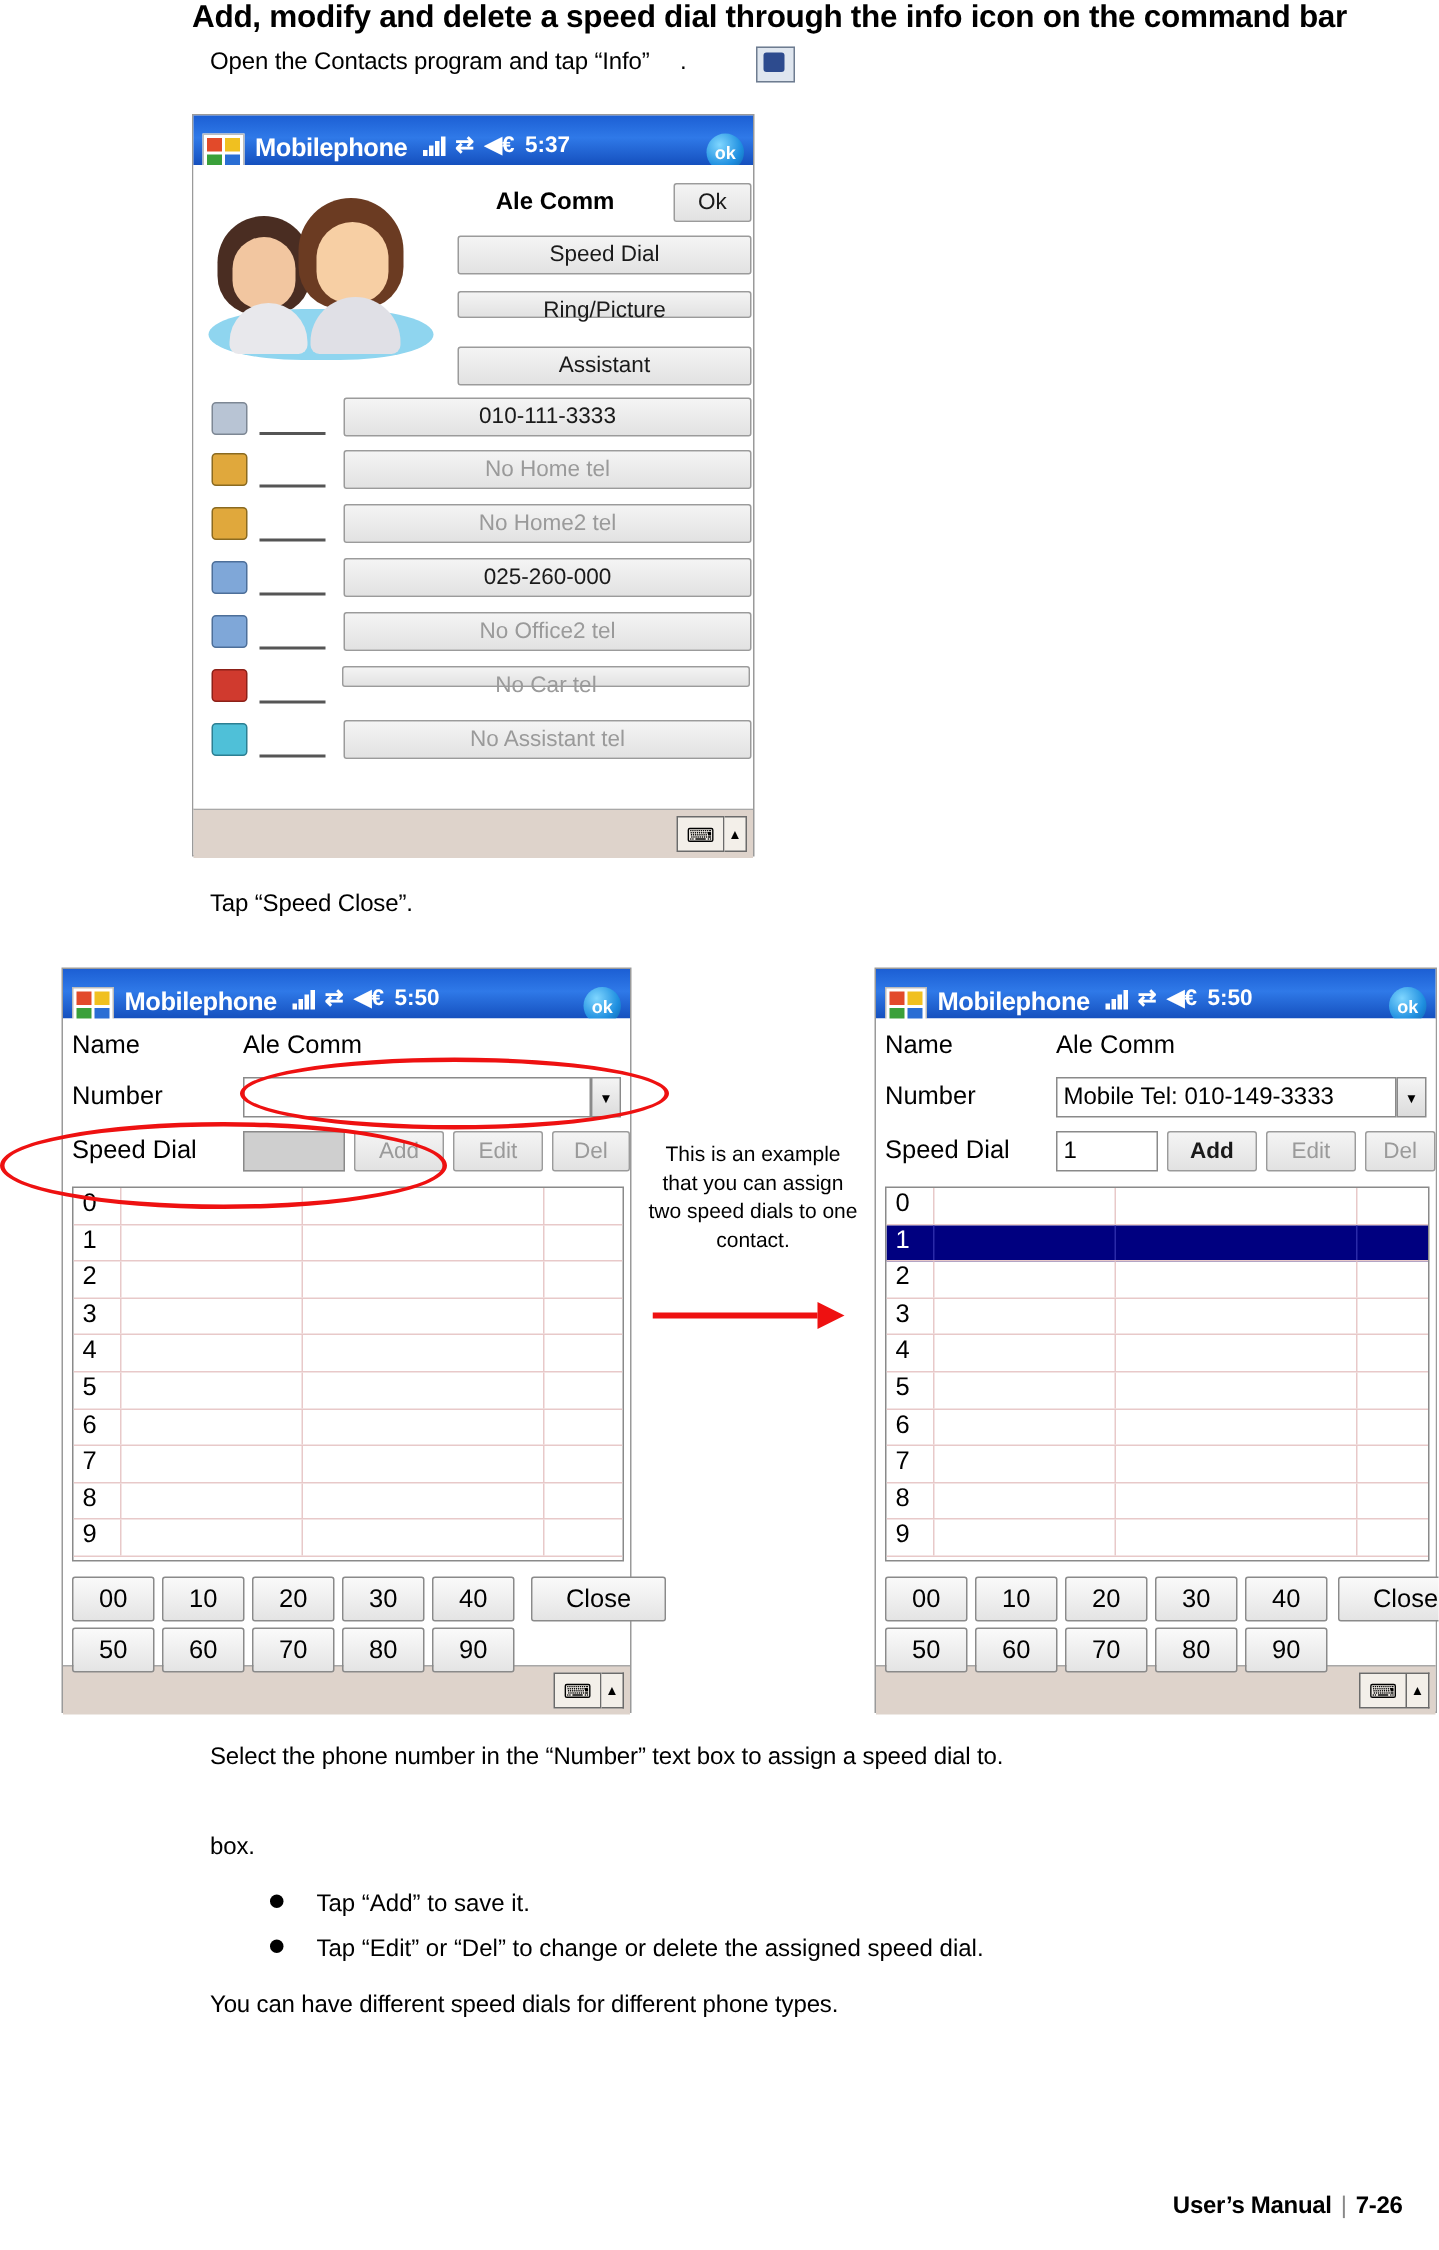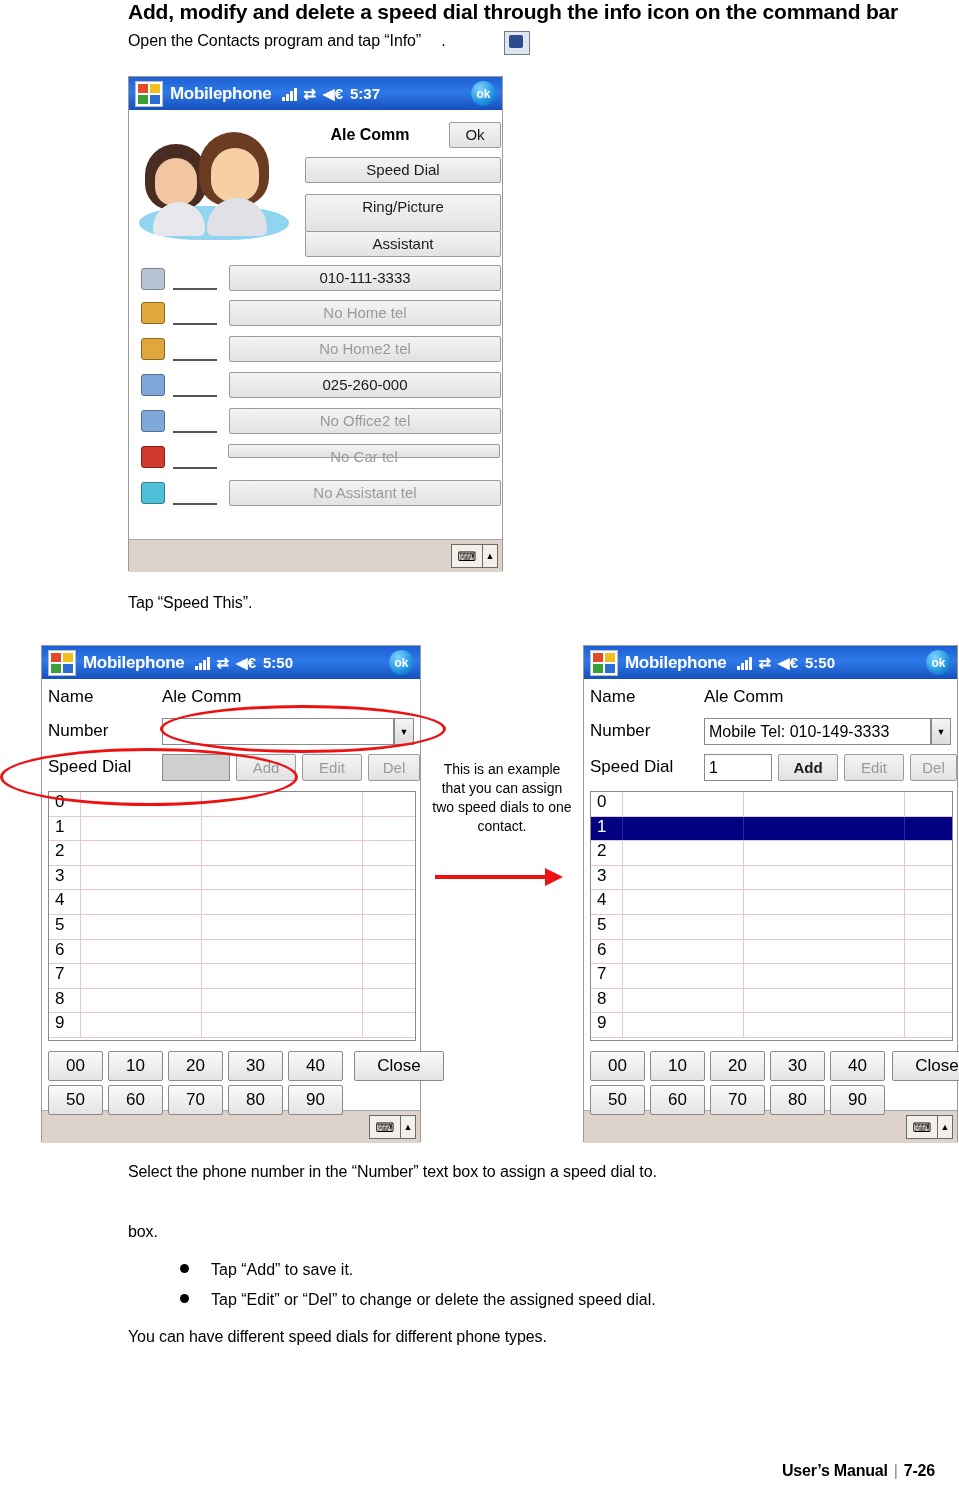--- a/index.html
+++ b/index.html
@@ -29,20 +29,21 @@
     font-size: 21px;
     font-weight: bold;
     letter-spacing: -0.2px;
     white-space: nowrap;
   }
   .line {
     position: absolute;
     font-size: 16px;
     letter-spacing: -0.1px;
     white-space: nowrap;
+    margin-left: 12px;
   }
   .intro { left: 128px; top: 31px; }
   .tap-speed { left: 128px; top: 594px; }
   .para1 { left: 128px; top: 1163px; }
   .para2 { left: 128px; top: 1193px; }
   .para2b { left: 128px; top: 1223px; }
   .bullet-row {
     position: absolute;
     font-size: 16px;
     white-space: nowrap;
@@ -74,21 +75,21 @@
   .pda {
     position: absolute;
     background: #ffffff;
     border: 1px solid #9a9a9a;
     box-sizing: border-box;
   }
   .titlebar {
     height: 33px;
     background: linear-gradient(to bottom,#1c5fd4 0%, #2f79e8 45%, #1550be 100%);
     display: flex;
-    align-items: center;
+    align-items: flex-start;
     padding: 12px 6px;
     color: #ffffff;
     font-size: 17px;
     font-weight: bold;
     box-sizing: border-box;
   }
   .winlogo {
     width: 26px; height: 24px;
     background: #ffffff;
     border: 1px solid #bcbcbc;
@@ -311,21 +312,21 @@
         <div style="position:absolute;left:74px;top:26px;width:48px;height:54px;background:#f7cfa4;border-radius:24px 24px 21px 21px;"></div>
         <div style="position:absolute;left:2px;top:84px;width:150px;height:34px;background:#8fd5ef;border-radius:50%/60%;"></div>
         <div style="position:absolute;left:16px;top:80px;width:52px;height:34px;background:#e8e8ec;border-radius:26px 26px 6px 6px;"></div>
         <div style="position:absolute;left:70px;top:76px;width:60px;height:38px;background:#e0e0e6;border-radius:30px 30px 6px 6px;"></div>
       </div>
 
       <div class="name-label abs" style="left:176px; top:16px; width:130px;">Ale Comm</div>
       <div class="btn3d abs" style="left:320px; top:12px; width:52px; height:26px; line-height:24px;">Ok</div>
 
       <div class="btn3d abs" style="left:176px; top:47px; width:196px; height:26px; line-height:24px;">Speed Dial</div>
-      <div class="btn3d abs" style="left:176px; top:84px; width:196px; height:38px; line-height:24px;">Ring/Picture</div>
+      <div class="btn3d abs" style="left:176px; top:84px; width:196px; height:18px; line-height:24px;">Ring/Picture</div>
       <div class="btn3d abs" style="left:176px; top:121px; width:196px; height:26px; line-height:24px;">Assistant</div>
 
       <div>
         <div class="field-row-icon" style="left:12px; top:158px; background:#b8c4d4; border:1px solid #7d8794;"></div>
         <div class="dashline" style="left:44px; top:178px;"></div>
         <div class="btn3d abs" style="left:100px; top:155px; width:272px; height:26px; line-height:24px;">010-111-3333</div>
       </div>
       <div>
         <div class="field-row-icon" style="left:12px; top:192px; background:#e0a83c; border:1px solid #8a6a20;"></div>
         <div class="dashline" style="left:44px; top:213px;"></div>
@@ -356,21 +357,21 @@
         <div class="dashline" style="left:44px; top:393px;"></div>
         <div class="btn3d dim abs" style="left:100px; top:370px; width:272px; height:26px; line-height:24px;">No Assistant tel</div>
       </div>
     </div>
     <div class="softbar">
       <div class="kbd">⌨</div>
       <div class="kbd-up">▲</div>
     </div>
   </div>
 
-  <div class="line tap-speed">Tap “Speed This”.</div>
+  <div class="line tap-speed">Tap “Speed Close”.</div>
 
   <div class="pda sd" id="shot2" style="left:41px; top:645px; width:380px; height:497px;">
     <div class="titlebar">
       <span class="winlogo"></span>
       <span class="tb-title">Mobilephone</span>
       <span class="tb-icons">
         <span class="signal">
             <i></i>
             <i></i>
             <i></i>

